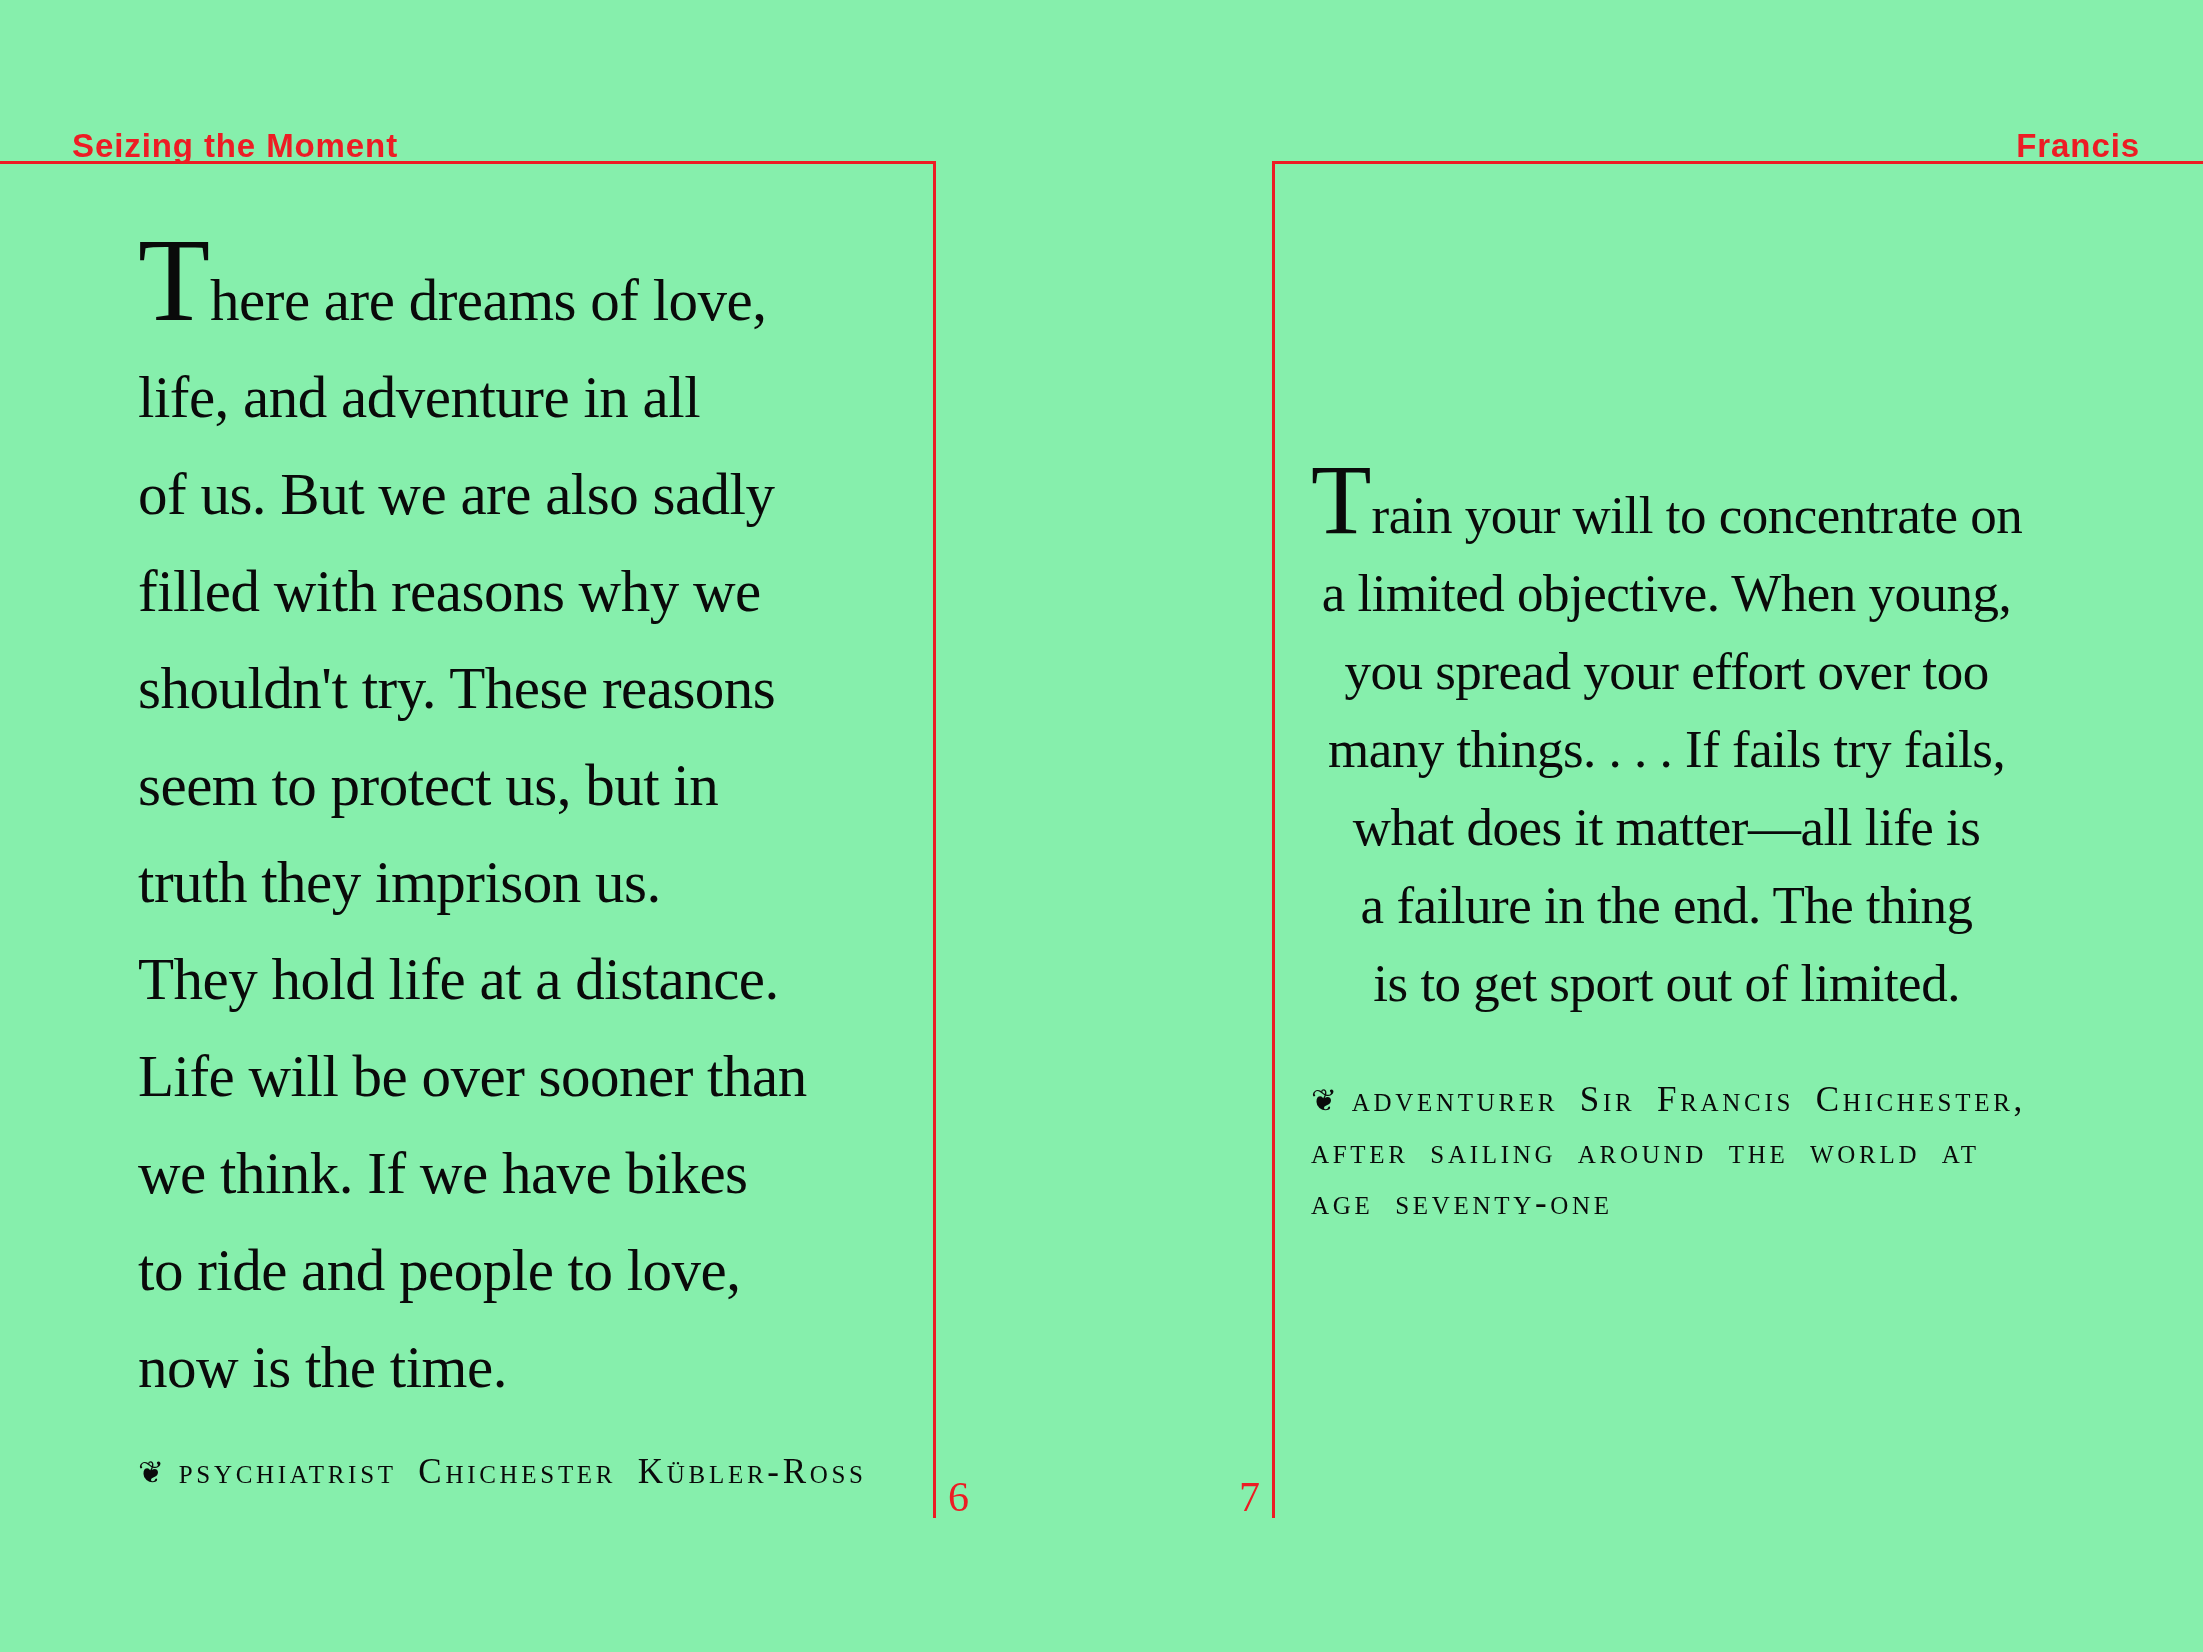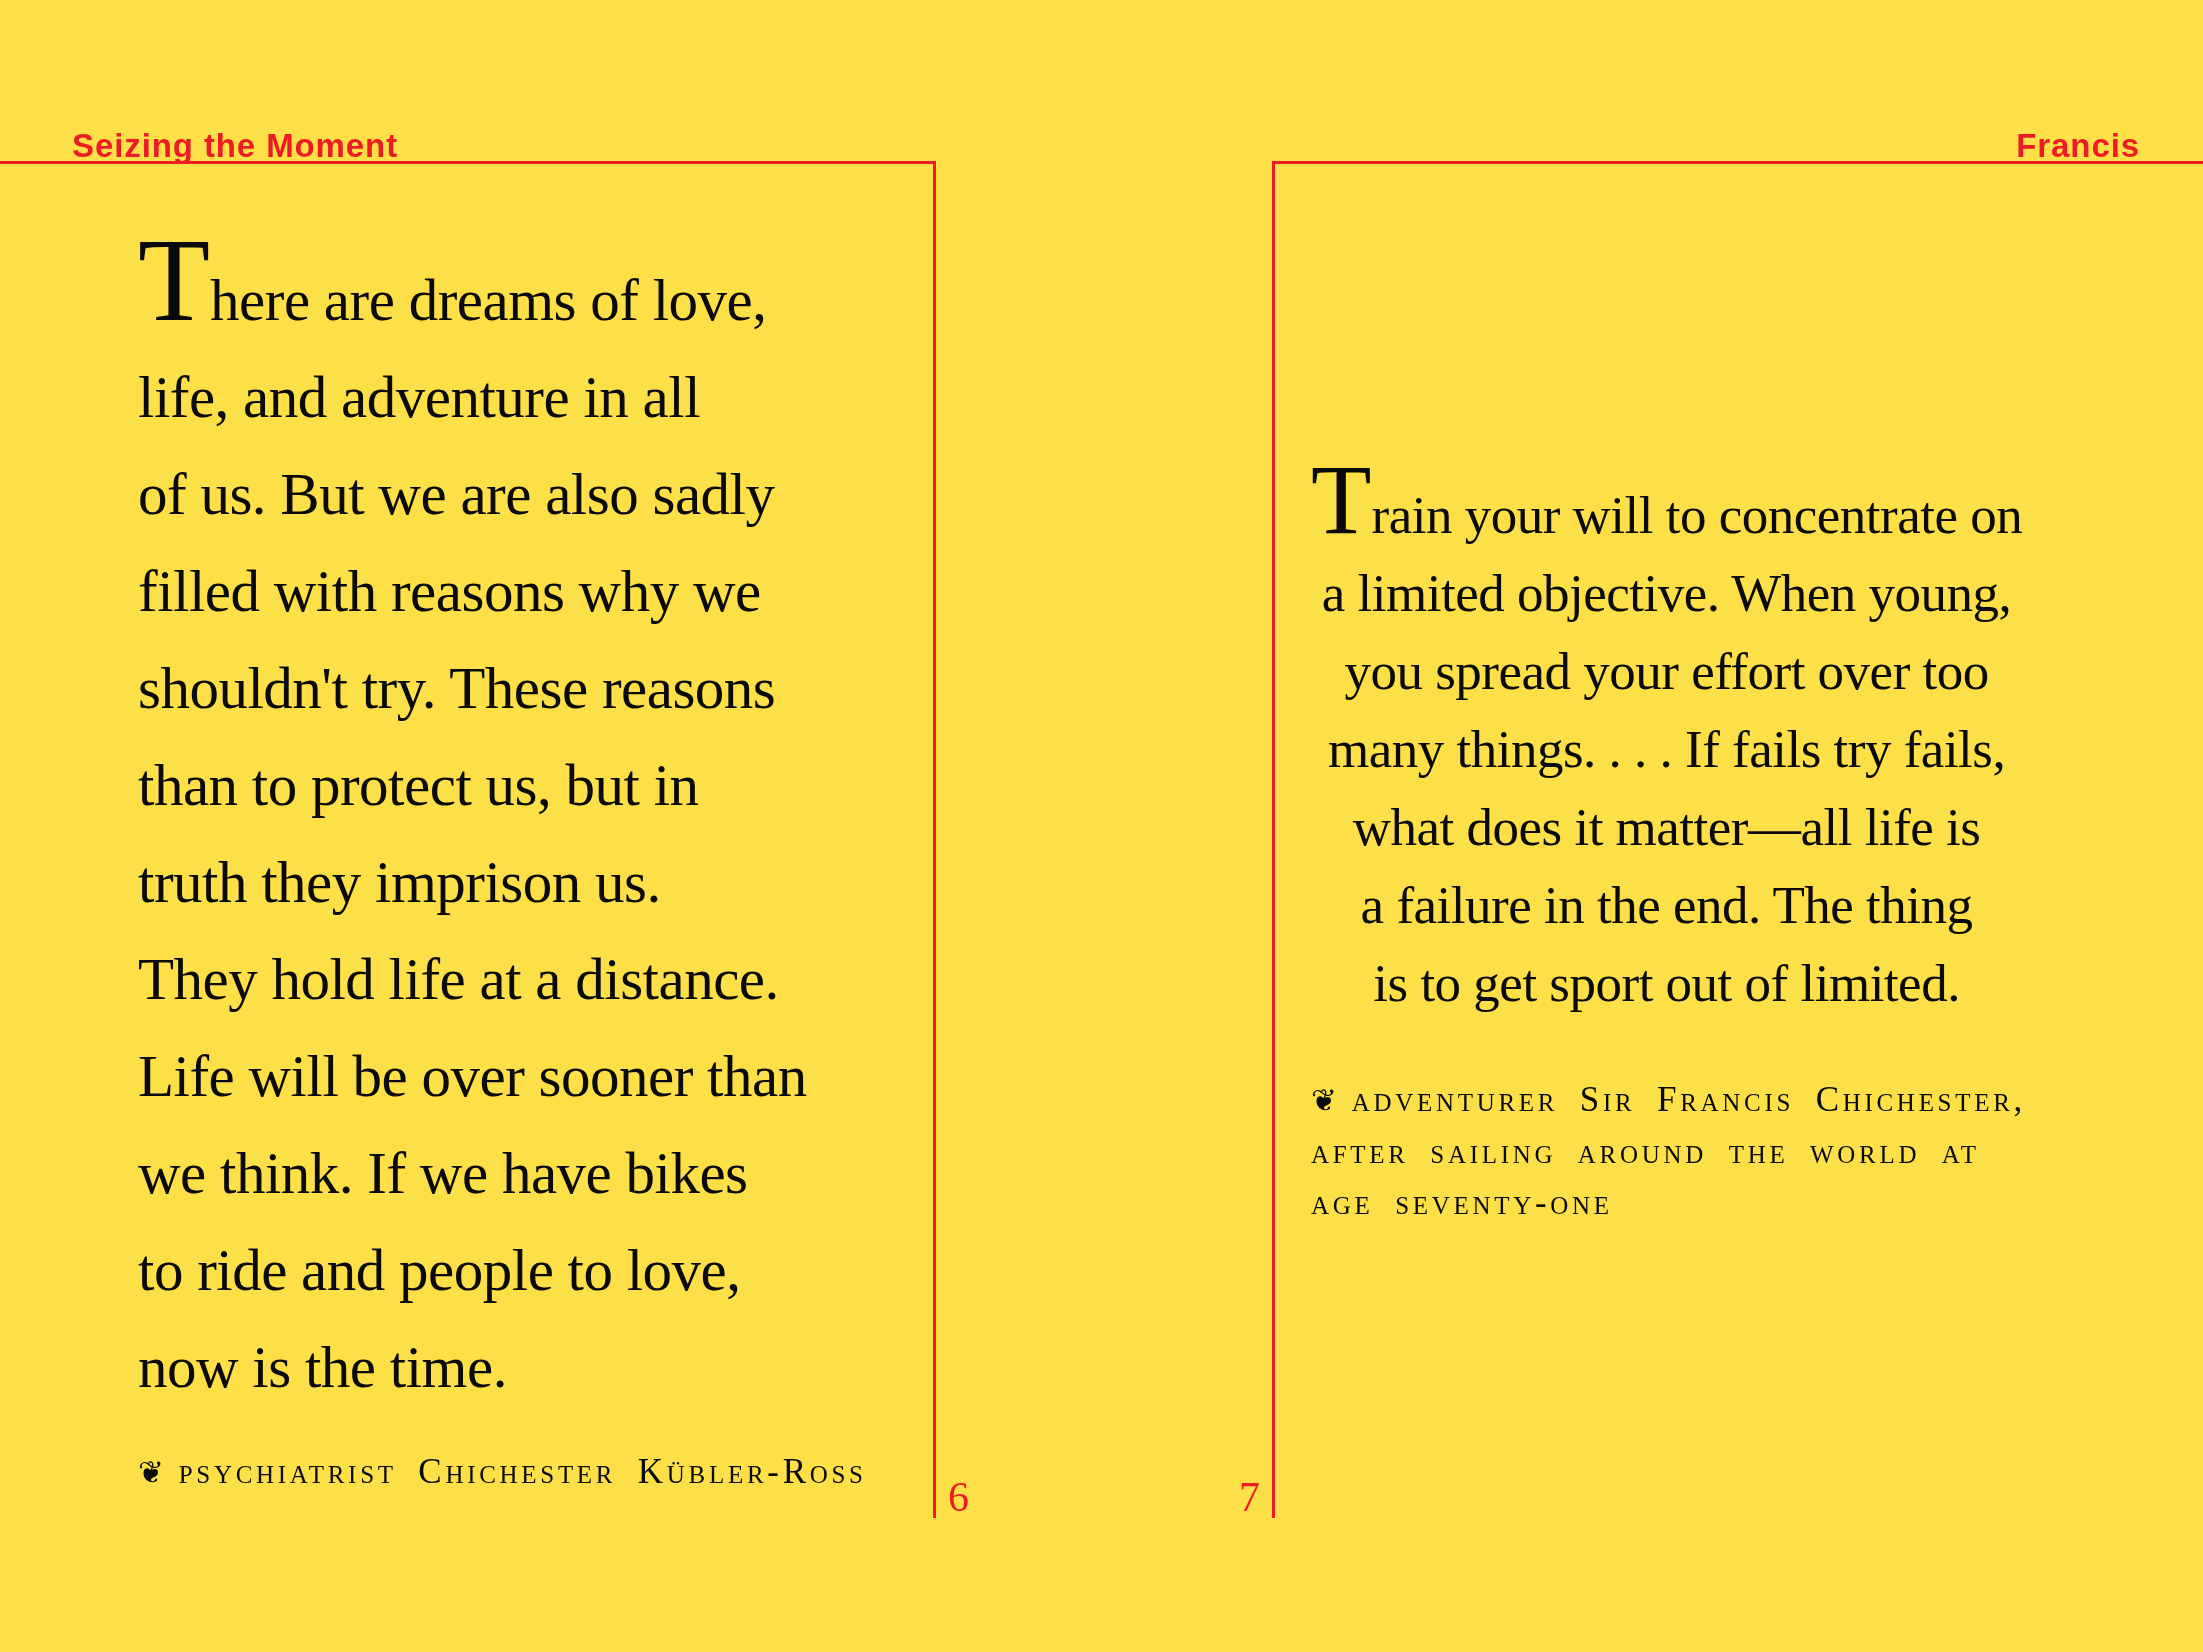--- a/index.html
+++ b/index.html
@@ -1,20 +1,20 @@
 <!DOCTYPE html>
 <html style="font-size:14.7px"><head>
 <meta charset="utf-8">
 <style>
   html, body { margin: 0; padding: 0; background: #e8e8e8; }
   .canvas {
     position: relative;
     width: 2204px;
     height: 1653px;
-    background: #fde047;
+    background: #86efac;
     overflow: hidden;
     font-family: "Liberation Serif", serif;
     color: #0a0a0a;
   }
   .rule-h {
     position: absolute;
     height: 2.8px;
     background: #ed1c24;
   }
   .rule-v {
@@ -94,21 +94,21 @@
     <div class="rule-h" style="left:0; top:161px; width:936px;"></div>
 
     <div class="rule-v" style="left:933px; top:161px; height:1357px;"></div>
 
     <div class="quote left-q">
       <div><span class="initial">T</span><span>here are dreams of love,</span></div>
       <div>life, and adventure in all</div>
       <div>of us. But we are also sadly</div>
       <div>filled with reasons why we</div>
       <div>shouldn't try. These reasons</div>
-      <div>than to protect us, but in</div>
+      <div>seem to protect us, but in</div>
       <div>truth they imprison us.</div>
       <div>They hold life at a distance.</div>
       <div>Life will be over sooner than</div>
       <div>we think. If we have bikes</div>
       <div>to ride and people to love,</div>
       <div>now is the time.</div>
     </div>
 
     <div class="attribution attr-left">
       <span class="fleuron">❦</span><span>psychiatrist Chichester Kübler-Ross</span>

